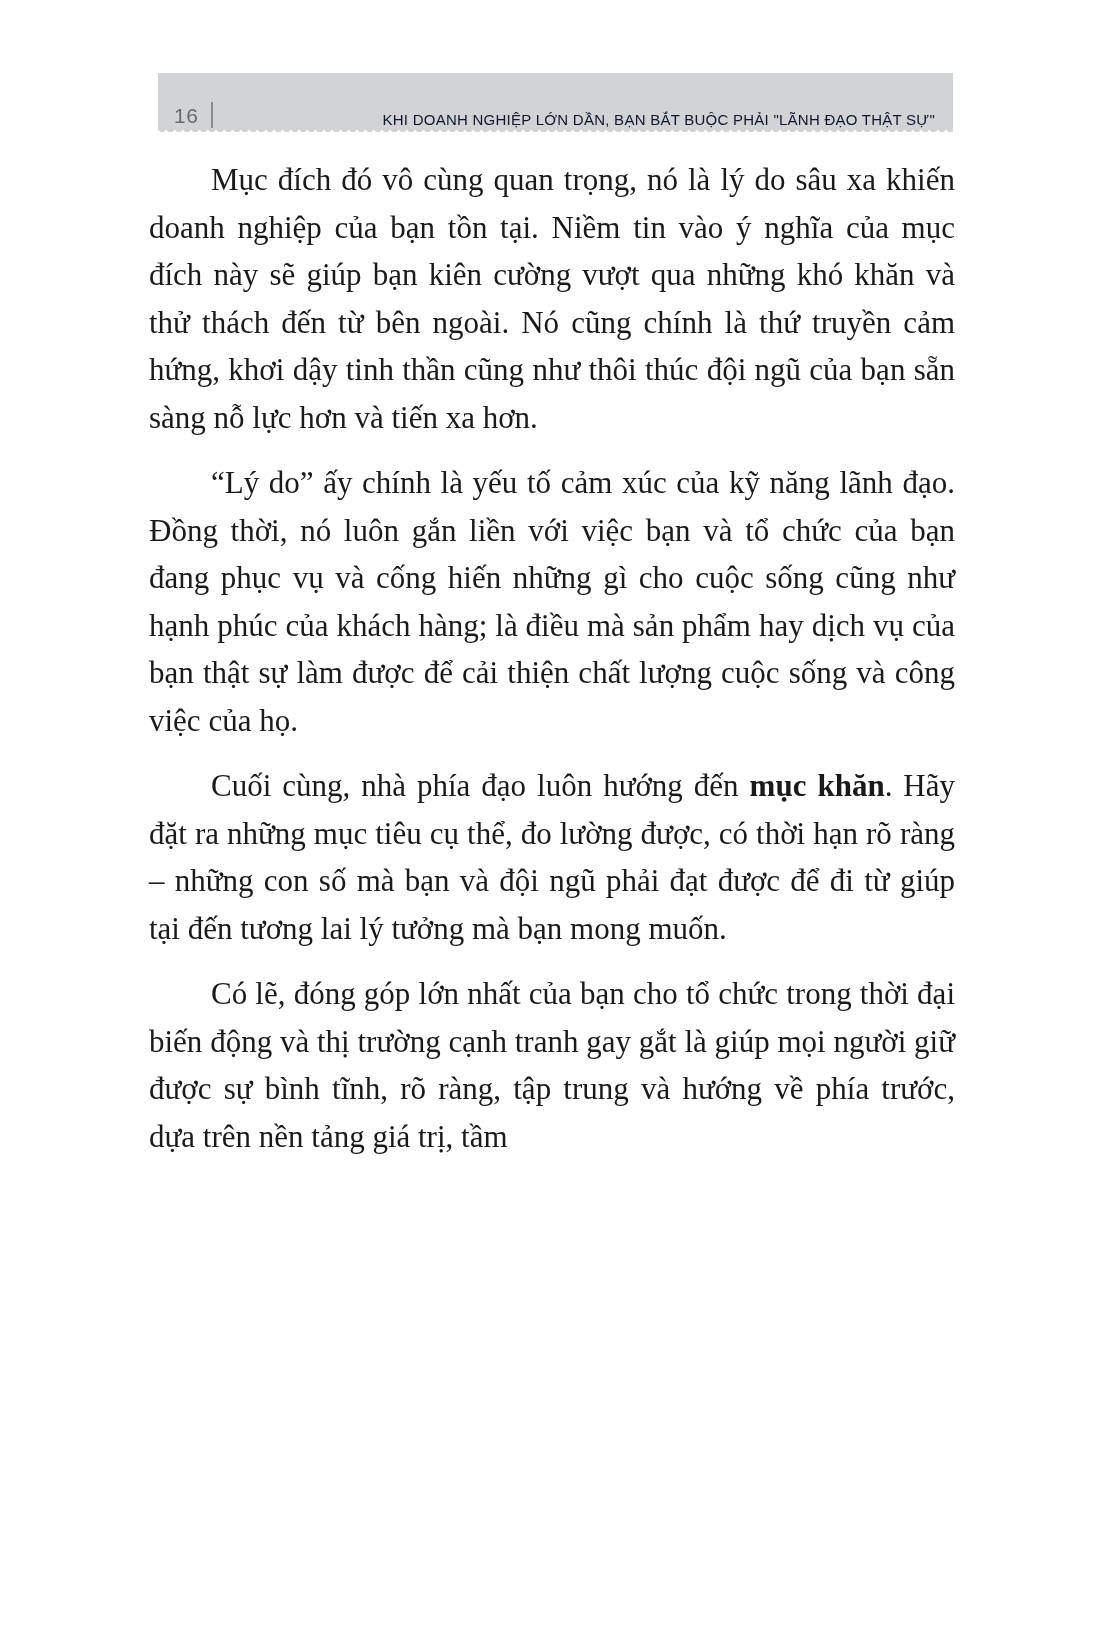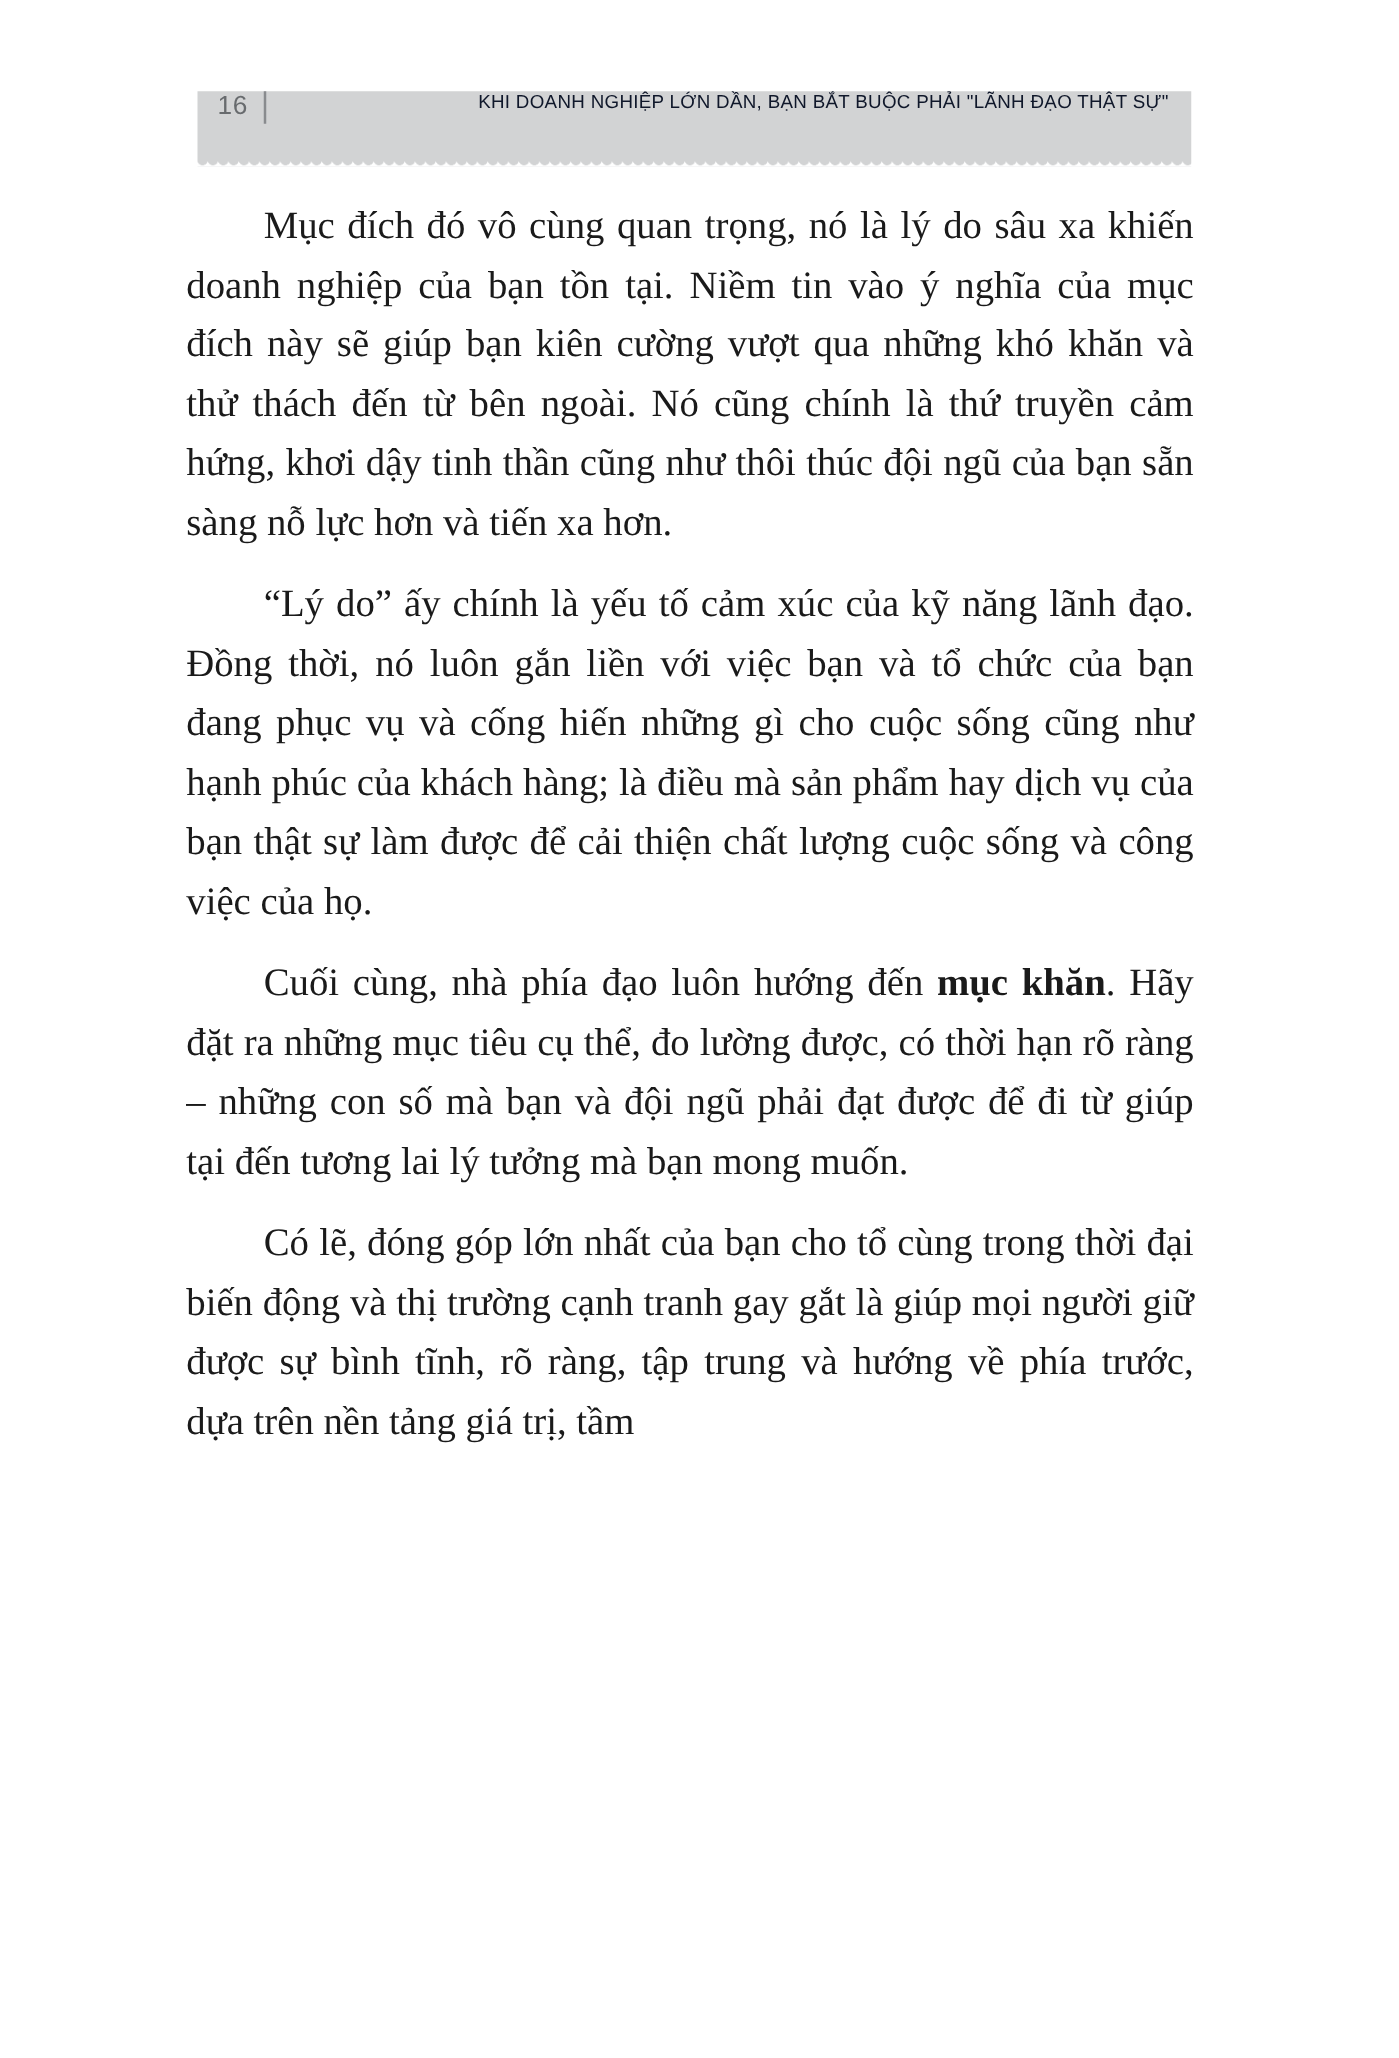--- a/index.html
+++ b/index.html
@@ -18,21 +18,21 @@
 
   
   .header-band {
     position: absolute;
     left: 158px;
     top: 73px;
     width: 795px;
     height: 55px;
     background: #d2d3d4;
     display: flex;
-    align-items: flex-start;
+    align-items: flex-end;
     padding: 0 18px 0 16px;
     box-sizing: border-box;
     font-family: "Liberation Sans", sans-serif;
   }
   
   .header-band::after {
     content: "";
     position: absolute;
     top: 100%;
     left: 0;
@@ -91,16 +91,16 @@
     <span class="page-number">16</span>
     <span class="header-divider"></span>
     <span class="running-title">KHI DOANH NGHIỆP LỚN DẦN, BẠN BẮT BUỘC PHẢI "LÃNH ĐẠO THẬT SỰ"</span>
   </div>
 
   <main class="page-body">
 
   <p><span>Mục đích đó vô cùng quan trọng, nó là lý do sâu xa khiến doanh nghiệp của bạn tồn tại. Niềm tin vào ý nghĩa của mục đích này sẽ giúp bạn kiên cường vượt qua những khó khăn và thử thách đến từ bên ngoài. Nó cũng chính là thứ truyền cảm hứng, khơi dậy tinh thần cũng như thôi thúc đội ngũ của bạn sẵn sàng nỗ lực hơn và tiến xa hơn.</span></p>
       <p><span>“Lý do” ấy chính là yếu tố cảm xúc của kỹ năng lãnh đạo. Đồng thời, nó luôn gắn liền với việc bạn và tổ chức của bạn đang phục vụ và cống hiến những gì cho cuộc sống cũng như hạnh phúc của khách hàng; là điều mà sản phẩm hay dịch vụ của bạn thật sự làm được để cải thiện chất lượng cuộc sống và công việc của họ.</span></p>
       <p><span>Cuối cùng, nhà phía đạo luôn hướng đến </span><span class="bold">mục khăn</span><span>. Hãy đặt ra những mục tiêu cụ thể, đo lường được, có thời hạn rõ ràng – những con số mà bạn và đội ngũ phải đạt được để đi từ giúp tại đến tương lai lý tưởng mà bạn mong muốn.</span></p>
-      <p><span>Có lẽ, đóng góp lớn nhất của bạn cho tổ cùng trong thời đại biến động và thị trường cạnh tranh gay gắt là giúp mọi người giữ được sự bình tĩnh, rõ ràng, tập trung và hướng về phía trước, dựa trên nền tảng giá trị, tầm</span></p>
+      <p><span>Có lẽ, đóng góp lớn nhất của bạn cho tổ chức trong thời đại biến động và thị trường cạnh tranh gay gắt là giúp mọi người giữ được sự bình tĩnh, rõ ràng, tập trung và hướng về phía trước, dựa trên nền tảng giá trị, tầm</span></p>
     </main>
 
 </div>
 
 </body></html>

